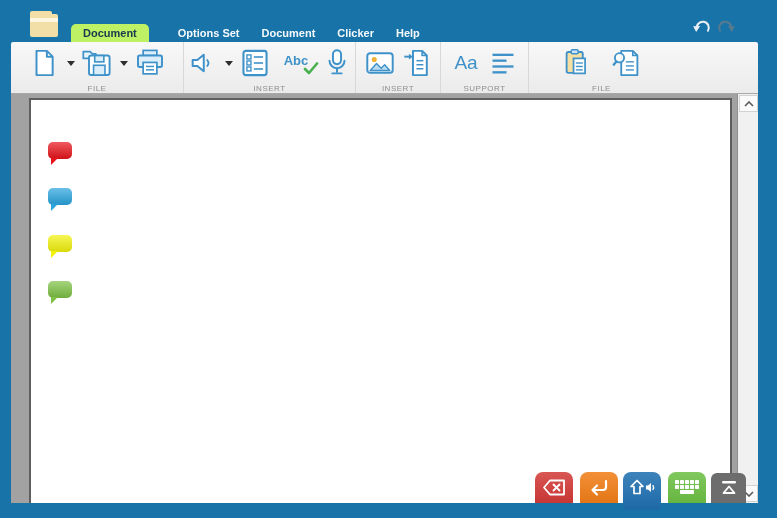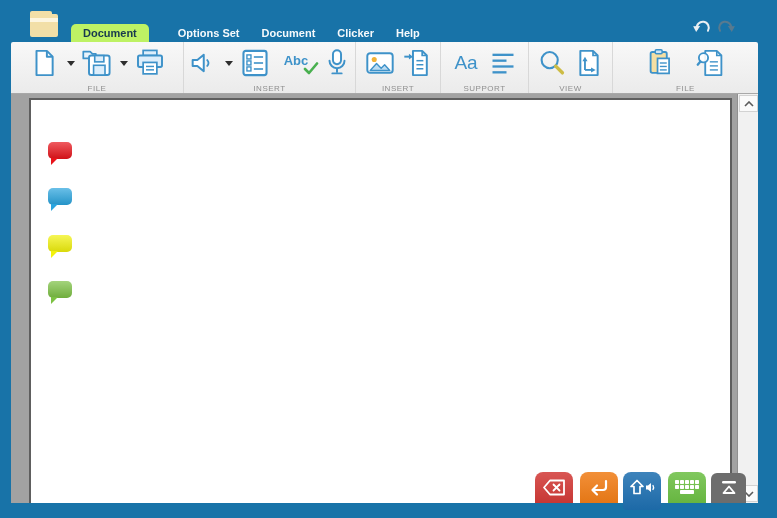--- a/index.html
+++ b/index.html
@@ -216,41 +216,20 @@
             <line x1="3" y1="4" x2="21" y2="4" stroke="#3e92c9" stroke-width="2"></line>
             <line x1="3" y1="9" x2="15" y2="9" stroke="#3e92c9" stroke-width="2"></line>
             <line x1="3" y1="14" x2="21" y2="14" stroke="#3e92c9" stroke-width="2"></line>
             <line x1="3" y1="19" x2="15" y2="19" stroke="#3e92c9" stroke-width="2"></line>
           </svg>
         </div>
       </div>
       <div class="tb-label">SUPPORT</div>
     </div>
 
-    <div class="tb-group" style="width:84px">
-      <div class="tb-icons">
-        <div class="tb-btn" aria-label="zoom-magnifier">
-          <svg width="30" height="30" viewBox="0 0 26 26">
-            <circle cx="11" cy="10.5" r="7" fill="none" stroke="#3e92c9" stroke-width="1.8"></circle>
-            <line x1="16.2" y1="15.7" x2="22" y2="21.5" stroke="#cdbc45" stroke-width="3" stroke-linecap="round"></line>
-          </svg>
-        </div>
-        <div class="tb-btn" aria-label="page-size">
-          <svg width="28" height="30" viewBox="0 0 24 26">
-            <path d="M4.5 2.5 h11 l4 4 v17 h-15 z" fill="#fff" stroke="#3e92c9" stroke-width="1.7" stroke-linejoin="round"></path>
-            <path d="M15.5 2.5 v4 h4" fill="none" stroke="#3e92c9" stroke-width="1.5"></path>
-            <line x1="8.5" y1="19" x2="8.5" y2="10" stroke="#3e92c9" stroke-width="1.6"></line>
-            <path d="M6.3 11.5 L8.5 7.5 L10.7 11.5 Z" fill="#3e92c9"></path>
-            <line x1="8.5" y1="19" x2="15" y2="19" stroke="#3e92c9" stroke-width="1.6"></line>
-            <path d="M13.8 16.8 L17.8 19 L13.8 21.2 Z" fill="#3e92c9"></path>
-          </svg>
-        </div>
-      </div>
-      <div class="tb-label">VIEW</div>
-    </div>
 
     <div class="tb-group" style="width:145px">
       <div class="tb-icons" style="gap:16px">
         <div class="tb-btn" aria-label="paste-clipboard">
           <svg width="30" height="30" viewBox="0 0 26 26">
             <rect x="4" y="3.5" width="14" height="18" rx="1.5" fill="#f5dfa3" stroke="#3e92c9" stroke-width="1.6"></rect>
             <rect x="8" y="1.5" width="6" height="3.5" rx="1" fill="#cfe6f6" stroke="#3e92c9" stroke-width="1.3"></rect>
             <rect x="10" y="9" width="10" height="13" fill="#fff" stroke="#3e92c9" stroke-width="1.5"></rect>
             <line x1="12" y1="13" x2="18" y2="13" stroke="#3e92c9" stroke-width="1.2"></line>
             <line x1="12" y1="16" x2="18" y2="16" stroke="#3e92c9" stroke-width="1.2"></line>

